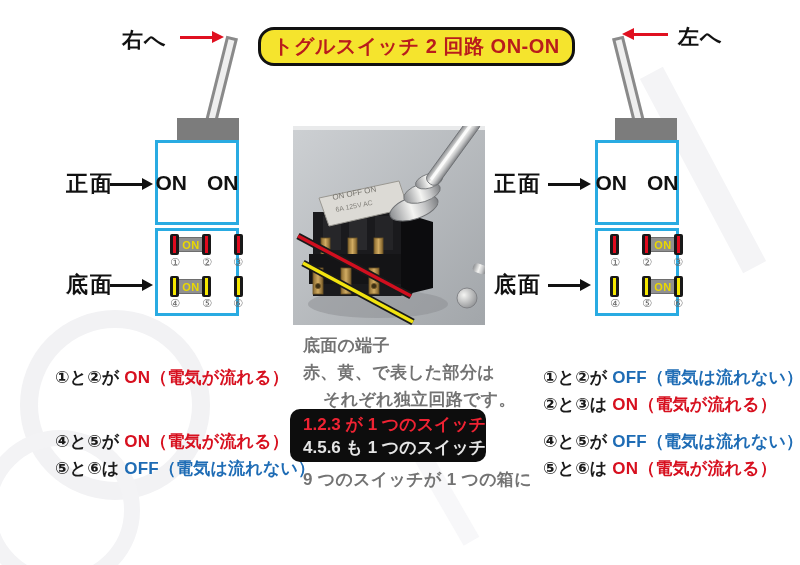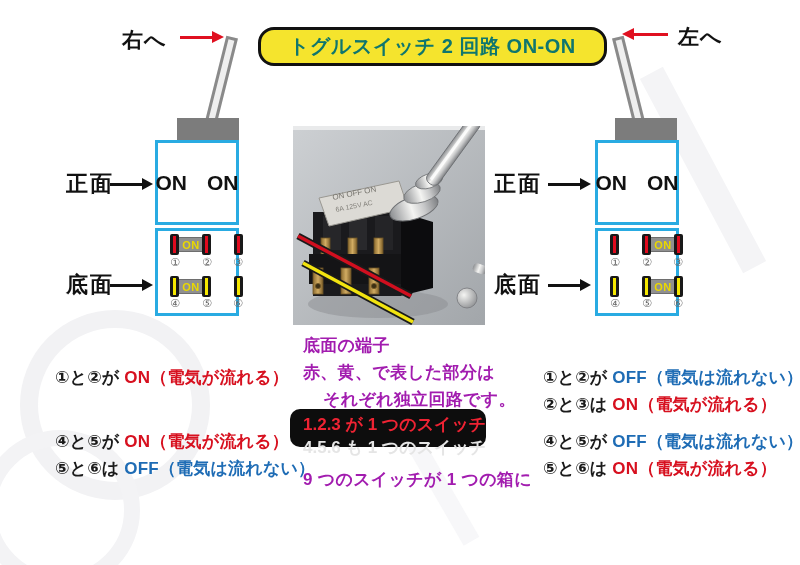--- a/index.html
+++ b/index.html
@@ -12,21 +12,21 @@
   .wm-ring { border-radius:50%; border:18px solid #f2f2f4; }
   .wm-bar { background:#f4f4f6; }
 
   .layer { position:absolute; inset:0; z-index:1; }
 
   
   .dir-label { font-size:21px; font-weight:800; color:#111; letter-spacing:1px; white-space:nowrap; }
   .red-line { height:3px; background:#e01020; }
   .tri-r { width:0; height:0; border-top:6px solid transparent; border-bottom:6px solid transparent; border-left:12px solid #e01020; }
   .tri-l { width:0; height:0; border-top:6px solid transparent; border-bottom:6px solid transparent; border-right:12px solid #e01020; }
-  .banner { background:#f5e42d; border:3px solid #111; border-radius:16px; padding:3px 28px; font-size:20px; font-weight:800; color:#0f766e; white-space:nowrap; letter-spacing:0.5px; }
+  .banner { background:#f5e42d; border:3px solid #111; border-radius:16px; padding:3px 12px; font-size:20px; font-weight:800; color:#b91c1c; white-space:nowrap; letter-spacing:0.5px; }
 
   
   .lever { width:12px; height:104px; background:#efefef; border:3px solid #8a8a8a; }
   .lever.tilt-r { transform:rotate(14deg); transform-origin:50% 100%; }
   .lever.tilt-l { transform:rotate(-14deg); transform-origin:50% 100%; }
   .cap { width:62px; height:23px; background:#7c7c7c; }
   .swbox { width:84px; border:3px solid #29abe2; background:#fff; }
   .swbox.top { height:85px; display:flex; align-items:center; justify-content:center; gap:20px; }
   .swbox.top span { font-size:21px; font-weight:800; color:#111; }
   .swbox.bottom { height:88px; }
@@ -40,22 +40,22 @@
 
   
   .face-label { font-size:22px; font-weight:800; color:#111; letter-spacing:2px; white-space:nowrap; }
   .blk-line { height:3px; background:#111; }
   .blk-tri { width:0; height:0; border-top:6px solid transparent; border-bottom:6px solid transparent; border-left:11px solid #111; }
 
   
   .note-row { font-size:17px; font-weight:800; letter-spacing:0.2px; white-space:nowrap; color:#1a1a1a; }
   .red { color:#d7101f; }
   .blue { color:#1e6cb5; }
-  .cnote { font-size:17px; font-weight:800; color:#a21caf; white-space:nowrap; letter-spacing:0.3px; }
-  .hl-box { background:#0d0d0d; border-radius:10px; width:196px; height:38px; padding:4px 0 0 13px; }
+  .cnote { font-size:17px; font-weight:800; color:#737373; white-space:nowrap; letter-spacing:0.3px; }
+  .hl-box { background:#0d0d0d; border-radius:10px; width:196px; height:53px; padding:4px 0 0 13px; }
   .hl-line { font-size:17px; font-weight:800; white-space:nowrap; line-height:23px; }
   .hl-red { color:#ef2333; }
   .hl-yellow { color:#e5e5e5; }
 </style>
 </head>
 <body>
 
 <div id="canvas">
 
   <div class="wm wm-ring abs" style="left:20px; top:310px; width:190px; height:190px;"></div>

